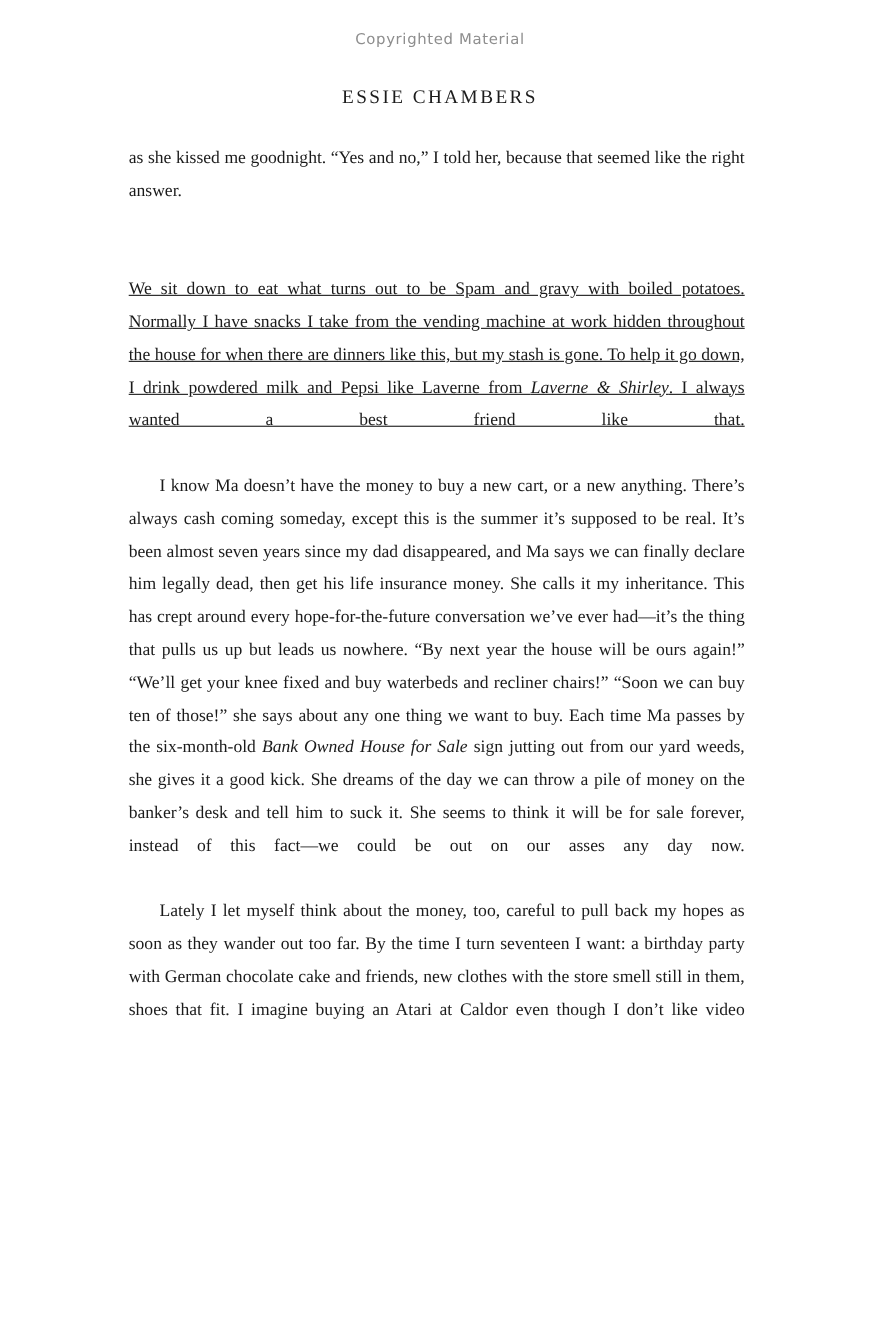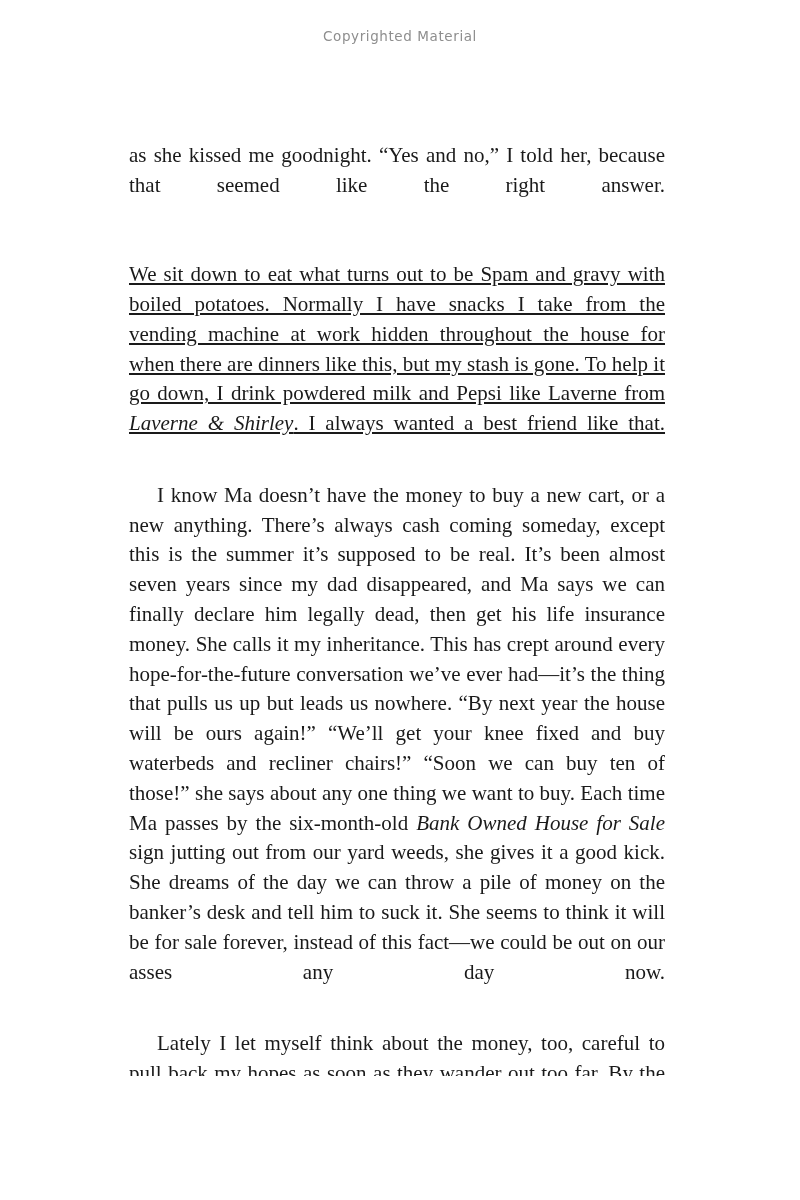--- a/index.html
+++ b/index.html
@@ -48,22 +48,22 @@
   }
 
   
   .textblock {
     position: absolute;
     left: 117px;
     top: 129px;
     width: 560px;
   }
   .para {
-    margin: 12px;
-    font-size: 21px;
+    margin: 0;
+    font-size: 16px;
     line-height: 29.8px;
     text-align: justify;
     text-justify: inter-word;
     -webkit-hyphens: none;
     hyphens: none;
     color: #1a1a1a;
   }
   .para.spaced-before { margin-top: 29.8px; text-decoration: underline; }
   .para.indent { text-indent: 28px; }
   .para:last-child { text-align: justify; }
@@ -88,20 +88,21 @@
     color: #1a1a1a;
   }
 </style>
 </head>
 <body>
 
 <div class="page">
 
   <div class="watermark watermark-top">Copyrighted Material</div>
 
+  <div class="running-head">ESSIE CHAMBERS</div>
 
   <div class="textblock">
 
   <p class="para"><span>as she kissed me goodnight. “Yes and no,” I told her, because that seemed like the right answer.</span></p>
       <p class="para spaced-before"><span>We sit down to eat what turns out to be Spam and gravy with boiled potatoes. Normally I have snacks I take from the vending machine at work hidden throughout the house for when there are dinners like this, but my stash is gone. To help it go down, I drink powdered milk and Pepsi like Laverne from </span><span class="ital">Laverne &amp; Shirley</span><span>. I always wanted a best friend like that.</span></p>
       <p class="para indent"><span>I know Ma doesn’t have the money to buy a new cart, or a new anything. There’s always cash coming someday, except this is the summer it’s supposed to be real. It’s been almost seven years since my dad disappeared, and Ma says we can finally declare him legally dead, then get his life insurance money. She calls it my inheritance. This has crept around every hope-for-the-future conversation we’ve ever had—it’s the thing that pulls us up but leads us nowhere. “By next year the house will be ours again!” “We’ll get your knee fixed and buy waterbeds and recliner chairs!” “Soon we can buy ten of those!” she says about any one thing we want to buy. Each time Ma passes by the six-month-old </span><span class="ital">Bank Owned House for Sale</span><span> sign jutting out from our yard weeds, she gives it a good kick. She dreams of the day we can throw a pile of money on the banker’s desk and tell him to suck it. She seems to think it will be for sale forever, instead of this fact—we could be out on our asses any day now.</span></p>
       <p class="para indent"><span>Lately I let myself think about the money, too, careful to pull back my hopes as soon as they wander out too far. By the time I turn seventeen I want: a birthday party with German chocolate cake and friends, new clothes with the store smell still in them, shoes that fit. I imagine buying an Atari at Caldor even though I don’t like video</span></p>
     </div>
 
   <div class="folio">14</div>

